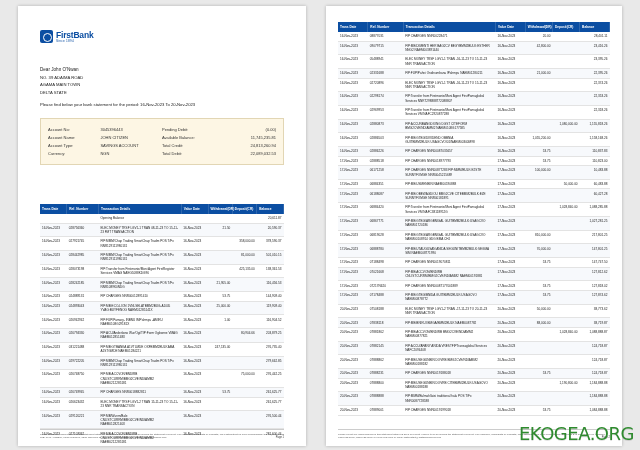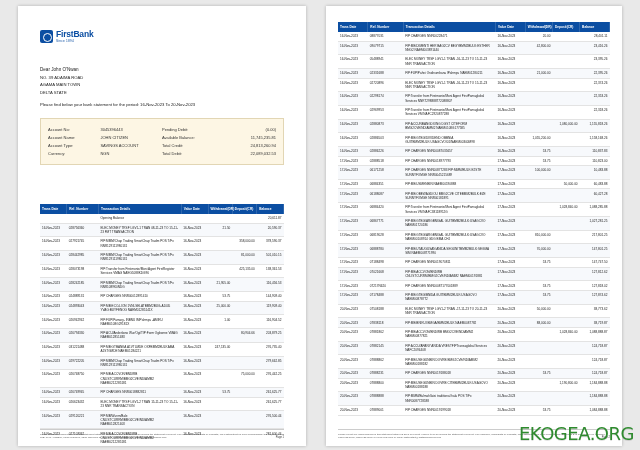--- a/index.html
+++ b/index.html
@@ -13,21 +13,21 @@
   .page{
     position:absolute;
     background:#ffffff;
     box-shadow:0 0 3px rgba(0,0,0,.25);
     overflow:hidden;
   }
   #page1{left:18px;top:6px;width:288px;height:440px;}
   #page2{left:326px;top:6px;width:296px;height:440px;}
 
   
-  .logo-wrap{position:absolute;left:22px;top:24px;display:flex;align-items:center;gap:3px;}
+  .logo-wrap{position:absolute;left:22px;top:24px;display:flex;align-items:flex-end;gap:3px;}
   .logo-mark{
     width:13px;height:13px;background:#0b4ea2;border-radius:2px;position:relative;
   }
   .logo-mark:after{
     content:"";position:absolute;left:3px;top:3px;width:7px;height:7px;
     border:1.5px solid #fff;border-radius:50%;
   }
   .logo-text{font-size:8.5px;font-weight:bold;color:#0b4ea2;letter-spacing:-.2px;line-height:1;}
   .logo-sub{font-size:3.2px;color:#0b4ea2;letter-spacing:.2px;}
 

